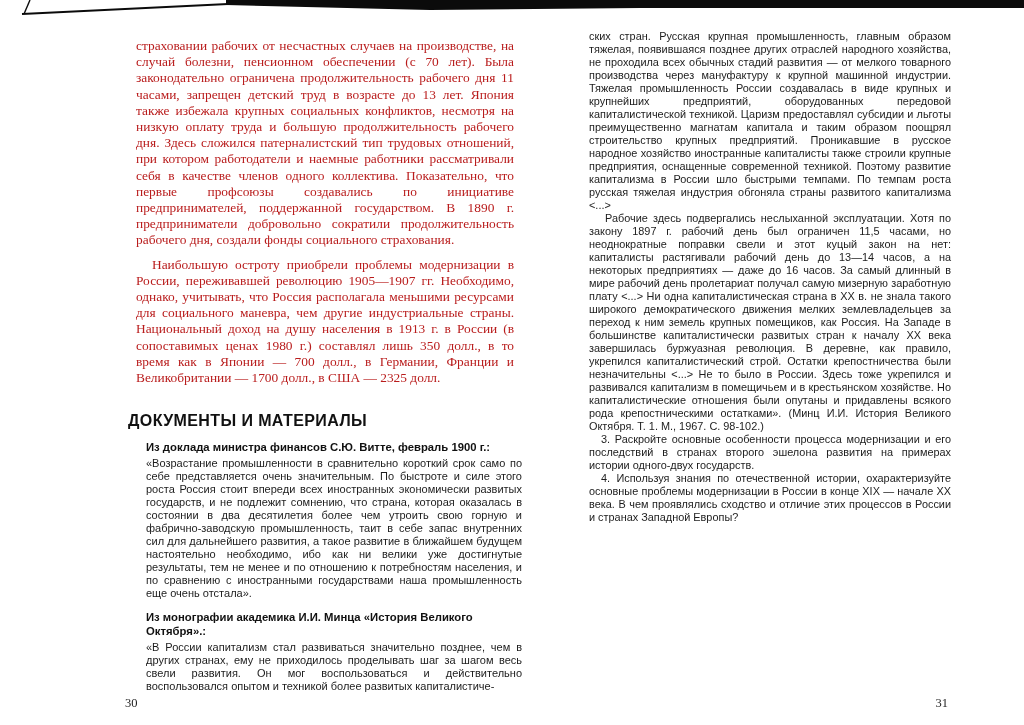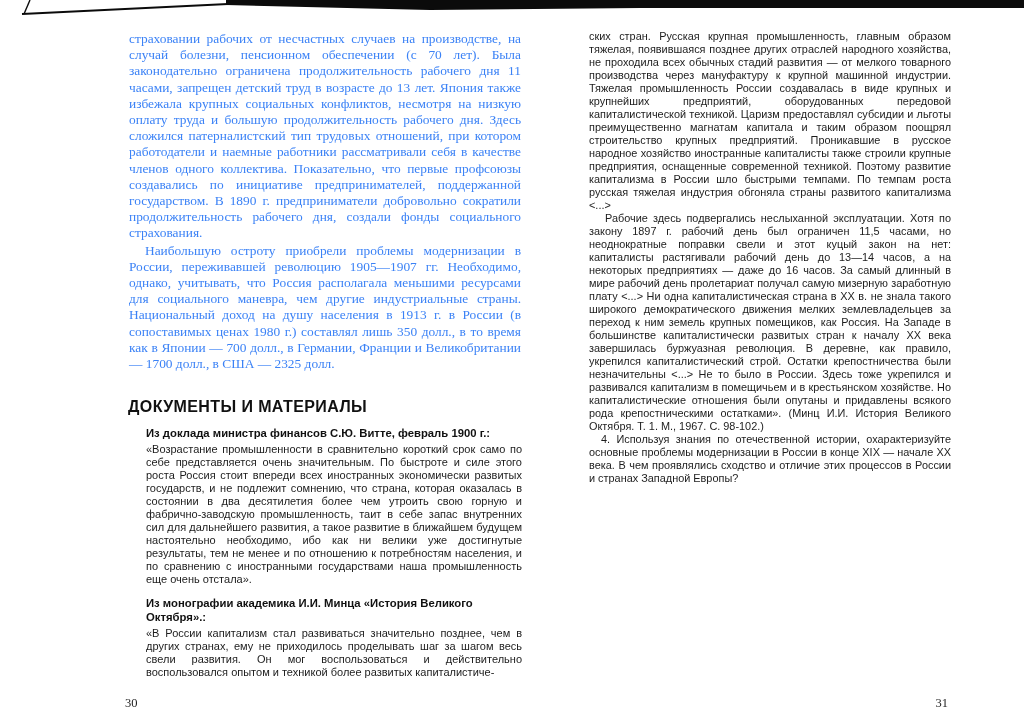--- a/index.html
+++ b/index.html
@@ -27,22 +27,22 @@
   }
   .col.left  { left: 128px; width: 394px; }
   .col.right { left: 589px; width: 362px; }
 
   
   .serif {
     font-family: "Liberation Serif", serif;
     font-size: 13.4px;
     line-height: 16.2px;
     text-align: justify;
-    margin: 1px;
-    color: #3b82f6;
+    margin: 8px;
+    color: #b91c1c;
   }
   .ind { text-indent: 16px; }
 
   .docs-heading {
     font-family: "Liberation Sans", sans-serif;
     font-weight: bold;
     font-size: 16px;
     letter-spacing: 0.4px;
     margin: 26px 0 6px 0;
     color: #111;
@@ -121,19 +121,20 @@
       <p class="doc-h">Из монографии академика И.И. Минца «История Великого Октября».:</p>
       <p class="doc-t">«В России капитализм стал развиваться значительно позднее, чем в других странах, ему не приходилось проделывать шаг за шагом весь свели развития. Он мог воспользоваться и действительно воспользовался опытом и техникой более развитых капиталистиче-</p>
     </div>
   </section>
 
   <section class="col right">
     <p class="sans">ских стран. Русская крупная промышленность, главным образом тяжелая, появившаяся позднее других отраслей народного хозяйства, не проходила всех обычных стадий развития — от мелкого товарного производства через мануфактуру к крупной машинной индустрии. Тяжелая промышленность России создавалась в виде крупных и крупнейших предприятий, оборудованных передовой капиталистической техникой. Царизм предоставлял субсидии и льготы преимущественно магнатам капитала и таким образом поощрял строительство крупных предприятий. Проникавшие в русское народное хозяйство иностранные капиталисты также строили крупные предприятия, оснащенные современной техникой. Поэтому развитие капитализма в России шло быстрыми темпами. По темпам роста русская тяжелая индустрия обгоняла страны развитого капитализма &lt;...&gt;</p>
     <p class="sans ind"><span>Рабочие здесь подвергались неслыханной эксплуатации. Хотя по закону 1897 г. рабочий день был ограничен 11,5 часами, но неоднократные поправки свели и этот куцый закон на нет: капиталисты растягивали рабочий день до 13—14 часов, а на некоторых предприятиях — даже до 16 часов. За самый длинный в мире рабочий день пролетариат получал самую мизерную заработную плату &lt;...&gt; Ни одна капиталистическая страна в XX в. не знала такого широкого демократического движения мелких землевладельцев за переход к ним земель крупных помещиков, как Россия. На Западе в большинстве капиталистически развитых стран к началу XX века завершилась буржуазная революция. В деревне, как правило, укрепился капиталистический строй. Остатки крепостничества были незначительны &lt;...&gt; Не то было в России. Здесь тоже укрепился и развивался капитализм в помещичьем и в крестьянском хозяйстве. Но капиталистические отношения были опутаны и придавлены всякого рода крепостническими остатками».</span> <span>(Минц И.И. История Великого Октября. Т. 1. М., 1967. С. 98-102.)</span></p>
 
 
+    <p class="sans q">3. Раскройте основные особенности процесса модернизации и его последствий в странах второго эшелона развития на примерах истории одного-двух государств.</p>
     <p class="sans q">4. Используя знания по отечественной истории, охарактеризуйте основные проблемы модернизации в России в конце XIX — начале XX века. В чем проявлялись сходство и отличие этих процессов в России и странах Западной Европы?</p>
   </section>
 
   <div class="pagenum pn-left">30</div>
   <div class="pagenum pn-right">31</div>
 
 </div>
 
 </body></html>

